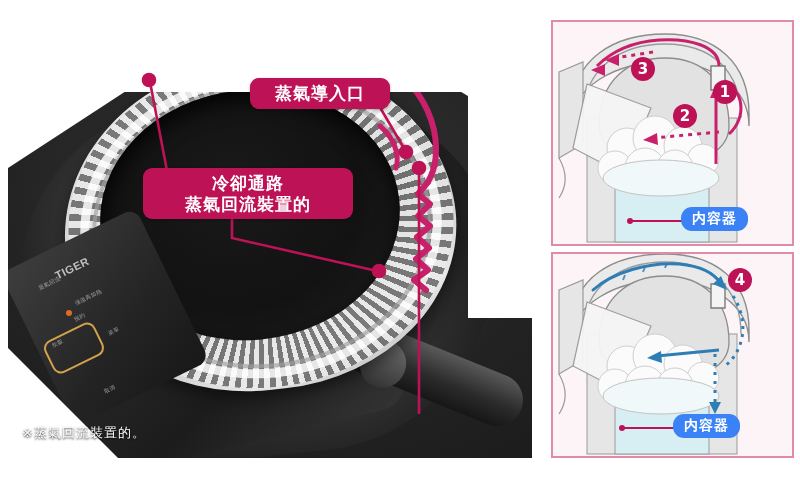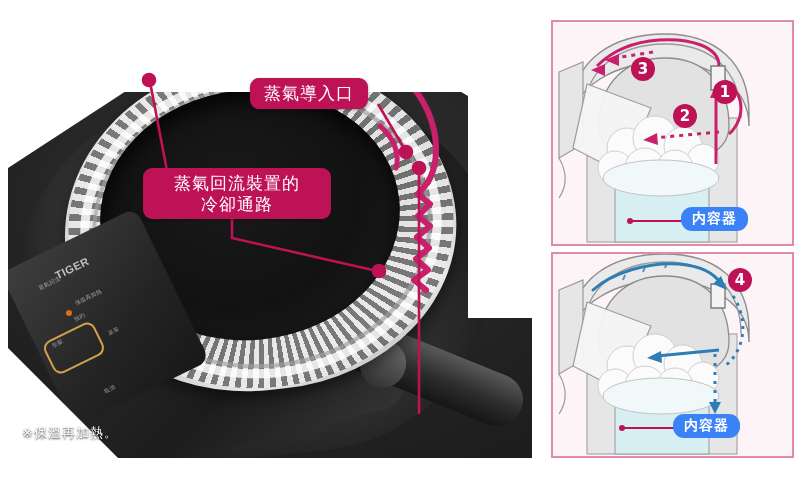--- a/index.html
+++ b/index.html
@@ -122,22 +122,22 @@
   
   .footnote{
     position:absolute;left:14px;bottom:16px;
     color:#ffffff;font-size:13px;letter-spacing:1px;white-space:nowrap;
     text-shadow:0 1px 2px rgba(0,0,0,.9);
   }
 
   
   .callout{
     position:absolute;background:#BE1256;color:#ffffff;
-    border-radius:9px;padding:5px 14px;
-    font-size:17px;font-weight:normal;line-height:1.22;letter-spacing:1px;
+    border-radius:9px;padding:5px 25px;
+    font-size:17px;font-weight:bold;line-height:1.22;letter-spacing:1px;
     white-space:nowrap;text-align:center;z-index:40;
     box-shadow:0 1px 3px rgba(0,0,0,.35);
   }
   .callout.two-line{white-space:normal;}
   .c-inlet{left:250px;top:78px;}
   .c-cool{left:143px;top:168px;width:160px;}
   .c-sensor{left:352px;top:414px;}
   .callout-sub{display:block;}
 
   
@@ -215,21 +215,21 @@
       </g>
     </svg>
 
     <div class="mask m-top"></div>
     <div class="mask m-topleft"></div>
     <div class="mask m-topright"></div>
     <div class="mask m-right"></div>
     <div class="mask m-right2"></div>
     <div class="mask m-botleft"></div>
 
-    <div class="footnote">※保溫再加熱。</div>
+    <div class="footnote">※蒸氣回流裝置的。</div>
   </div>
 
   <svg class="leaders" viewBox="0 0 800 482">
     <g stroke="#BE1256" stroke-width="2.6" fill="#BE1256">
 
       <path d="M378 104 L405 150" fill="none"></path>
       <circle cx="406" cy="152" r="6"></circle>
 
       <path d="M168 176 L150 82" fill="none"></path>
       <circle cx="149" cy="80" r="6"></circle>
@@ -240,22 +240,22 @@
       <path d="M419 414 L419 170" fill="none"></path>
       <circle cx="419" cy="168" r="6"></circle>
     </g>
   </svg>
 
   <div class="callout c-inlet">
     <span class="callout-sub">蒸氣導入口</span>
   </div>
 
   <div class="callout c-cool two-line">
+    <span class="callout-sub">冷卻通路</span>
     <span class="callout-sub">蒸氣回流裝置的</span>
-    <span class="callout-sub">冷卻通路</span>
   </div>
 
 
   <div class="side-panel panel-top">
     <svg class="panel-svg" viewBox="0 0 239 222">
 
       <rect x="34" y="96" width="150" height="124" fill="#e6e6e6" stroke="#9a9a9a" stroke-width="1"></rect>
       <rect x="62" y="128" width="94" height="92" fill="#d7eef2" stroke="#9a9a9a" stroke-width="1"></rect>
 
       <path d="M18 92 C18 36 62 12 112 12 C162 12 196 40 196 92 L196 104 C196 66 160 40 112 40 C64 40 18 64 18 104 Z" fill="#eaeaea" stroke="#8d8d8d" stroke-width="1.4"></path>

